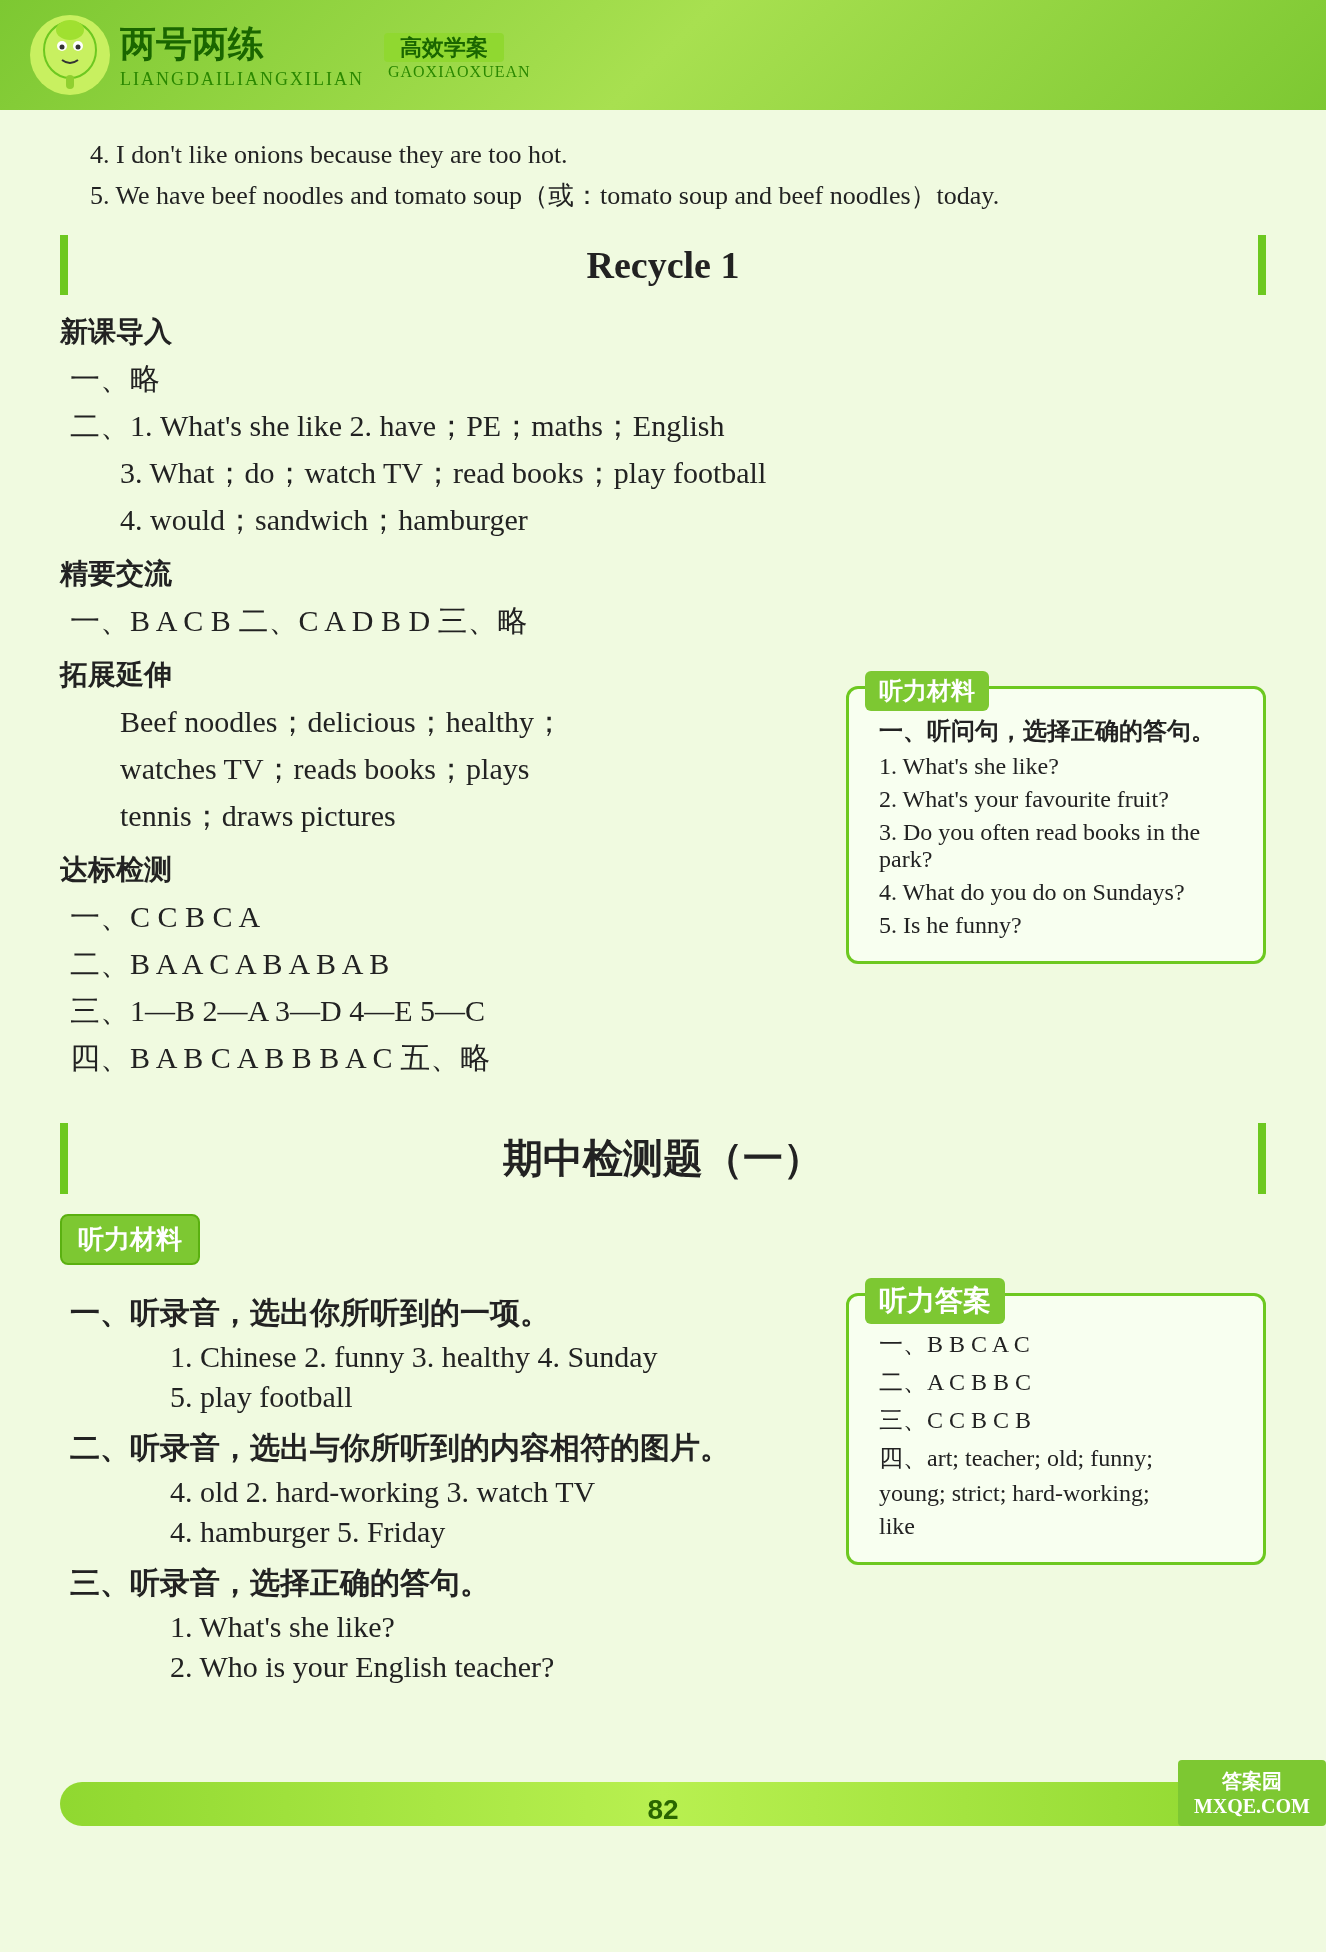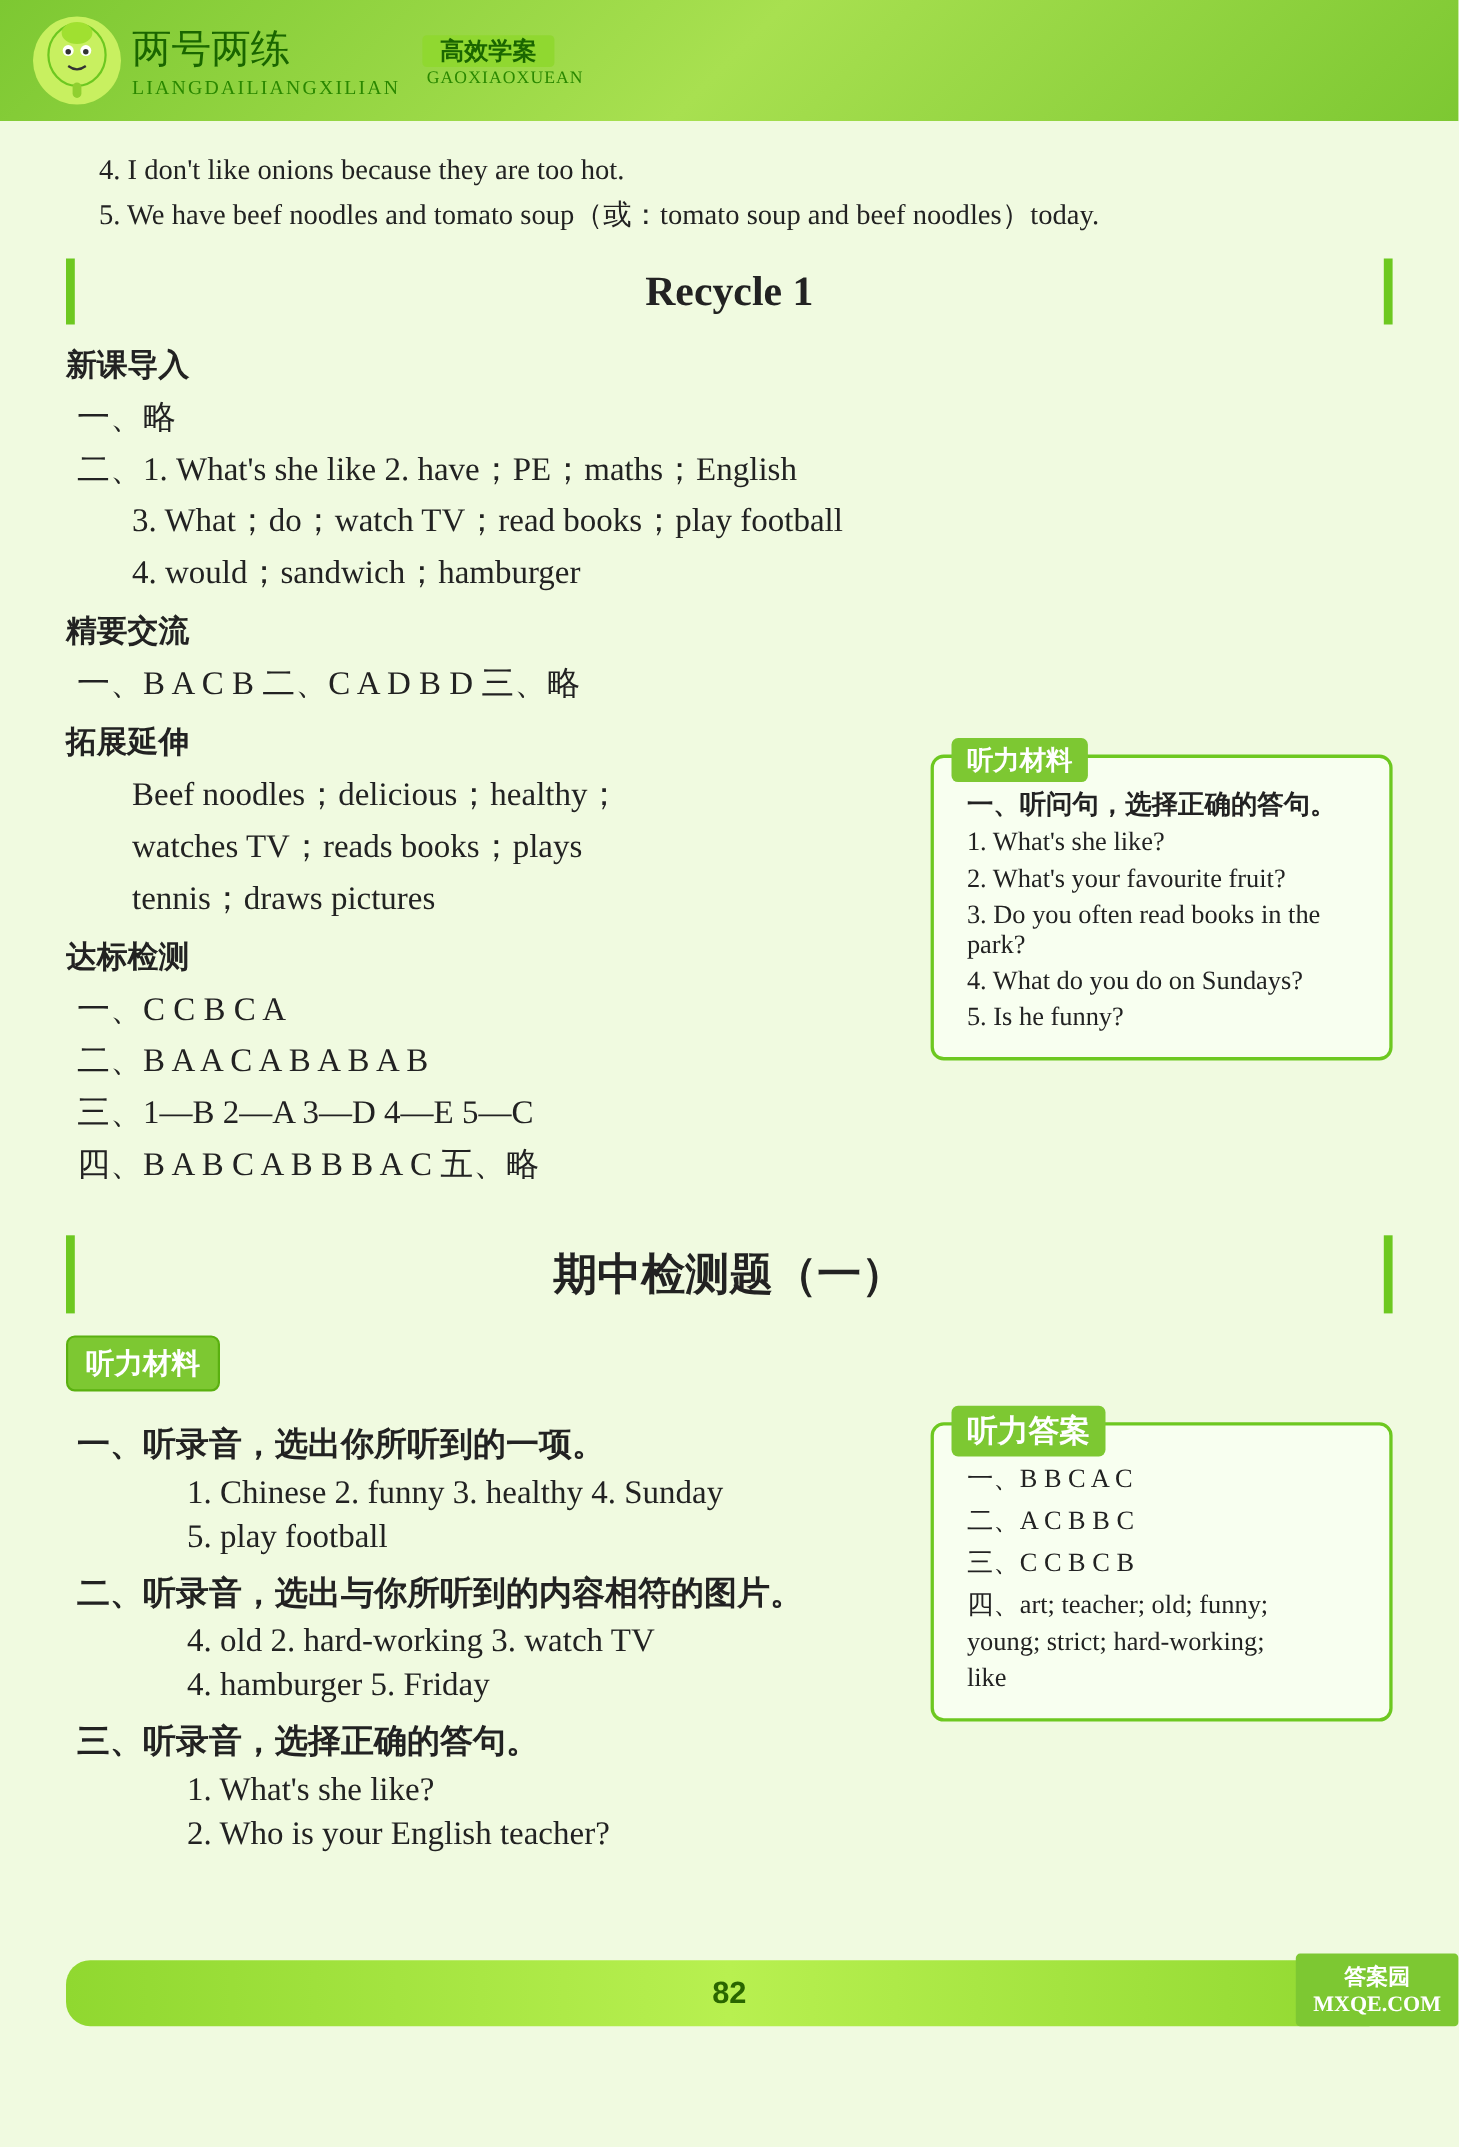--- a/index.html
+++ b/index.html
@@ -32,21 +32,21 @@
       justify-content: center;
       font-size: 40px;
       margin-right: 10px;
     }
     .header-title-block {
       display: flex;
       flex-direction: column;
     }
     .header-title-main {
       font-size: 36px;
-      font-weight: normal;
+      font-weight: bold;
       color: #1a6600;
       font-family: "SimHei", "黑体", sans-serif;
     }
     .header-subtitle {
       font-size: 18px;
       color: #2a8800;
       letter-spacing: 2px;
     }
     .header-subtitle2 {
       font-size: 22px;
@@ -182,23 +182,23 @@
     }
 
     
     .footer {
       position: relative;
       text-align: center;
       margin-top: 40px;
     }
     .footer-bar {
       background: linear-gradient(90deg, #90d830, #b8f050, #90d830);
-      height: 60px;
-      display: flex;
-      align-items: center;
+      height: 44px;
+      display: flex;
+      align-items: flex-end;
       justify-content: center;
       border-radius: 22px;
       margin: 0 60px;
     }
     .footer-page {
       font-size: 28px;
       font-weight: bold;
       color: #2a6600;
       font-family: "SimHei", "黑体", sans-serif;
     }

